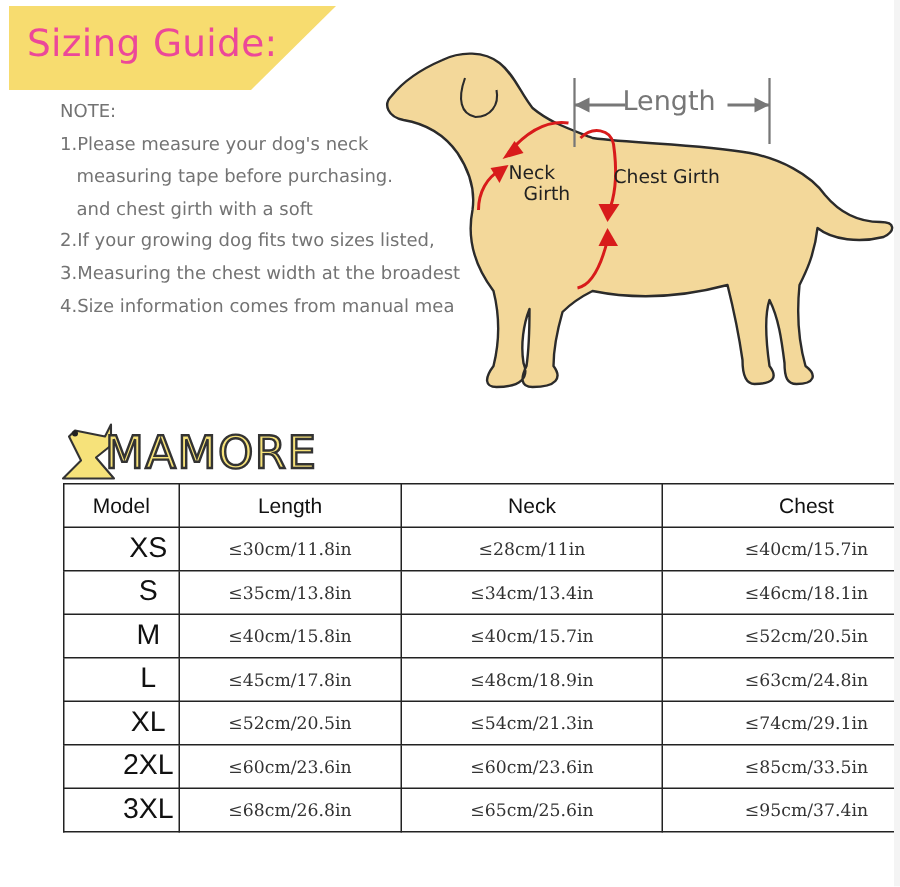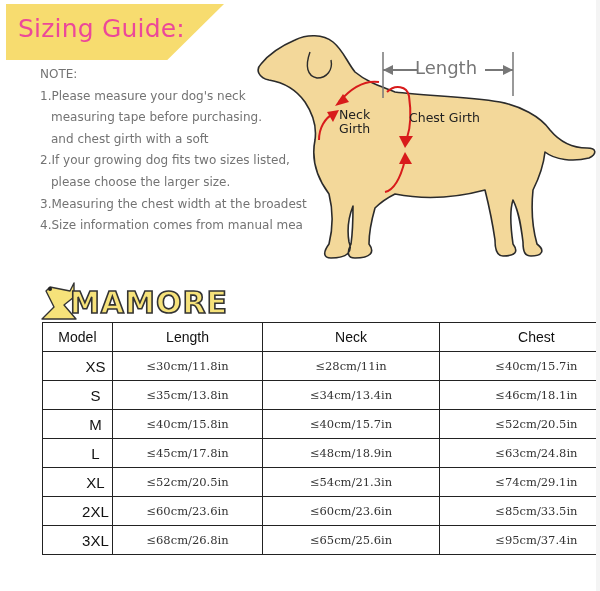--- a/index.html
+++ b/index.html
@@ -29,59 +29,58 @@
     position: absolute; font-size: 12.5px; color: #222; line-height: 14px;
   }
   .length-label {
     position: absolute; font-size: 18px; color: #777;
   }
   .logo {
     position: absolute; left: 40px; top: 281px; height: 40px; width: 200px;
   }
   .logo-text {
     position: absolute; left: 30px; top: 4px;
-    font-family: "DejaVu Sans", sans-serif; font-weight: bold;
+    font-family: "DejaVu Sans", sans-serif; font-weight: normal;
     font-size: 30px; letter-spacing: 1px;
     color: #f6e27a;
     -webkit-text-stroke: 1.6px #333;
   }
   table.sizes {
     position: absolute; left: 42px; top: 322px; width: 592px;
     border-collapse: collapse;
     font-family: "DejaVu Serif", "Liberation Serif", serif;
   }
   table.sizes th, table.sizes td {
     border: 1.5px solid #222; text-align: center; height: 28px; padding: 0;
   }
   table.sizes th {
     font-family: "Liberation Sans", sans-serif; font-weight: normal; font-size: 14px; color: #111;
   }
   table.sizes td { font-size: 11.5px; color: #333; }
   table.sizes td.model {
-    font-family: "Liberation Sans", sans-serif; font-size: 15px; color: #111; padding-left: 36px;
+    font-family: "Liberation Sans", sans-serif; font-size: 19px; color: #111; padding-left: 36px;
   }
   .c-model { width: 58px; }
   .c-length { width: 136px; }
   .c-neck { width: 160px; }
   .c-chest { width: 176px; margin-top: 48px; }
   .right-edge { position: absolute; right: 0; top: 0; width: 4px; height: 591px; background: #f4f4f4; }
 </style>
 </head>
 <body>
 
 <div class="banner"></div>
 <div class="banner-title">Sizing Guide:</div>
 
 <div class="notes">
   <div class="line">NOTE:</div>
   <div class="line">1.Please measure your dog's neck</div>
   <div class="line indent">measuring tape before purchasing.</div>
   <div class="line indent">and chest girth with a soft</div>
   <div class="line">2.If your growing dog fits two sizes listed,</div>
-  <div class="line indent">please choose the larger size.</div>
   <div class="line">3.Measuring the chest width at the broadest</div>
   <div class="line">4.Size information comes from manual mea</div>
 </div>
 
 <div class="dog-wrap">
   <svg width="345" height="240" viewBox="0 0 345 240" style="position:absolute;left:0;top:0;">
 
     <path d="M 40 10 C 52 4, 68 4, 78 12 C 88 20, 92 32, 100 42 C 112 52, 125 56, 140 62
              C 170 66, 210 66, 245 72 C 265 76, 285 86, 295 100 C 305 112, 318 118, 332 118
              C 342 118, 342 124, 334 128 C 318 132, 300 130, 290 122
@@ -108,21 +107,21 @@
     <path d="M 64 110 C 64 98, 70 88, 78 84" fill="none" stroke="#d81b1b" stroke-width="2"></path>
     <polygon points="84,80 72,82 78,92" fill="#d81b1b"></polygon>
 
     <path d="M 132 62 C 140 54, 152 56, 154 66 C 156 80, 156 96, 152 108" fill="none" stroke="#d81b1b" stroke-width="2"></path>
     <polygon points="150,118 144,106 158,106" fill="#d81b1b"></polygon>
     <path d="M 130 162 C 140 160, 146 146, 150 130" fill="none" stroke="#d81b1b" stroke-width="2"></path>
     <polygon points="150,122 144,134 157,134" fill="#d81b1b"></polygon>
   </svg>
   <div class="length-label" style="left:160px;top:27px;">Length</div>
   <div class="dog-label" style="left:84px;top:78px;">Neck</div>
-  <div class="dog-label" style="left:84px;top:92px;">Girth</div>
+  <div class="dog-label" style="left:94px;top:92px;">Girth</div>
   <div class="dog-label" style="left:154px;top:81px;">Chest Girth</div>
 </div>
 
 <div class="logo">
   <svg width="40" height="40" viewBox="0 0 40 40" style="position:absolute;left:0;top:0;">
     <path d="M 10 6 L 30 10 L 34 2 L 34 16 L 24 24 L 36 38 L 2 38 L 14 26 L 6 10 Z" fill="#f6e27a" stroke="#333" stroke-width="1.4" stroke-linejoin="round"></path>
     <circle cx="10" cy="8" r="2" fill="#222"></circle>
   </svg>
   <div class="logo-text">MAMORE</div>
 </div>

